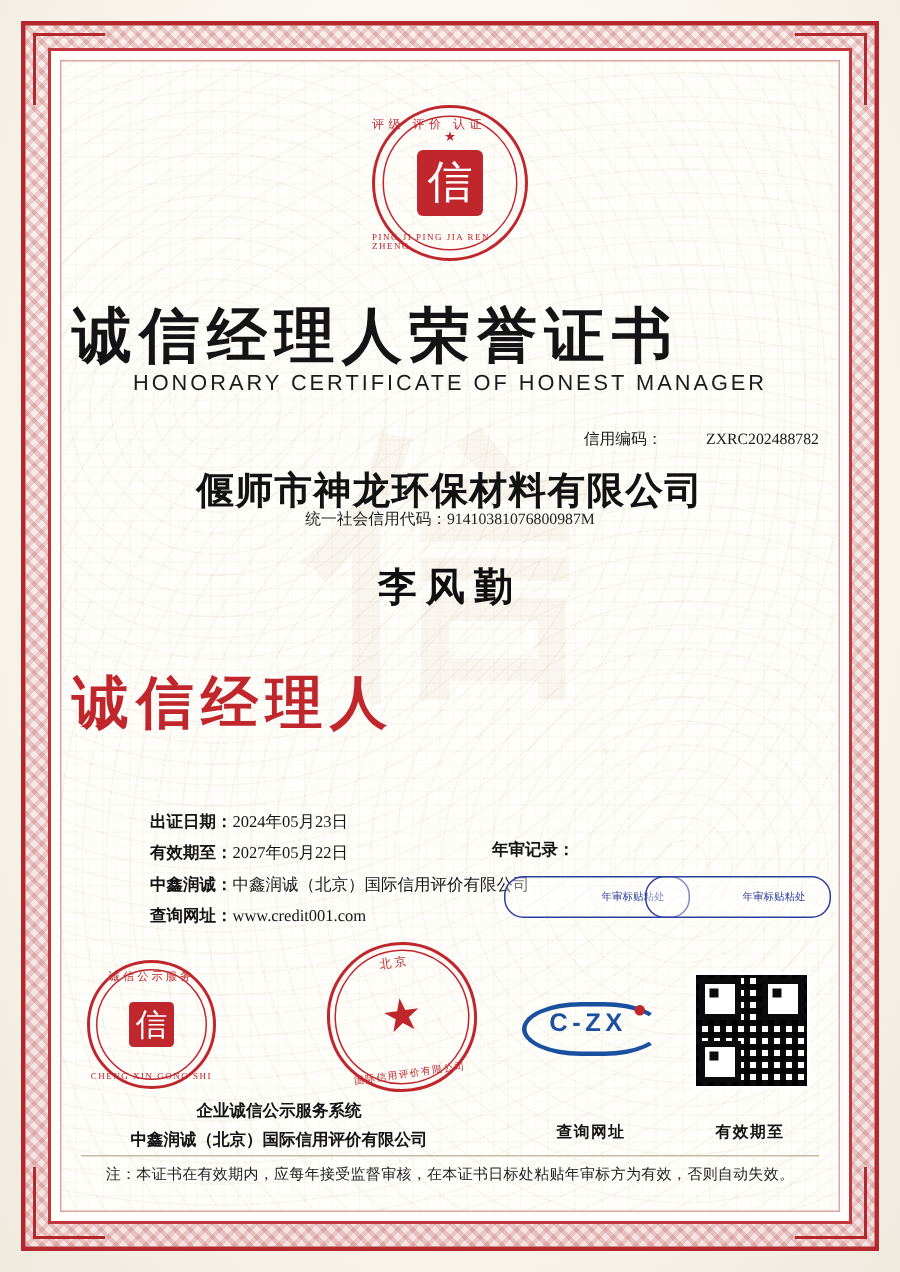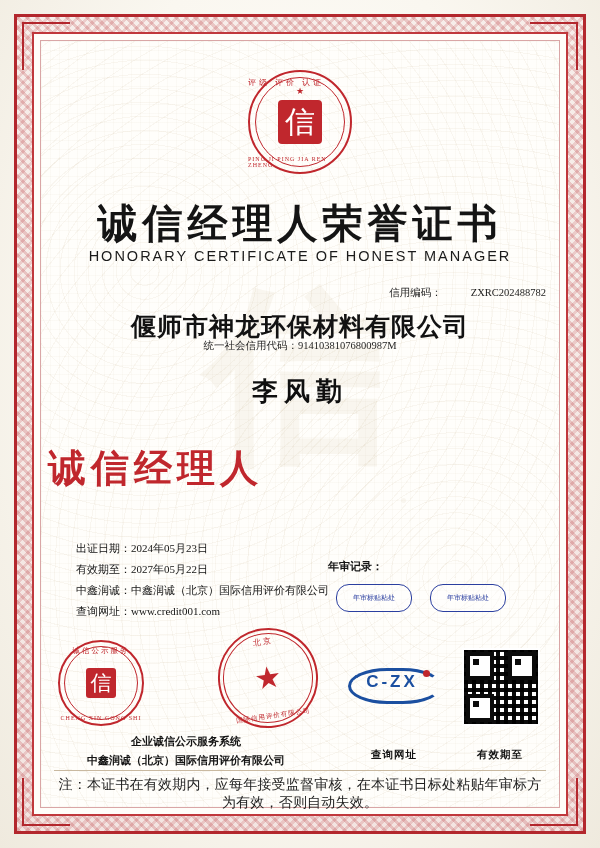--- a/index.html
+++ b/index.html
@@ -84,21 +84,21 @@
     color:#c0272d;font-size:8px;letter-spacing:3px;
   }
   .emblem .top-text{top:7px;}
   .emblem .bot-text{bottom:6px;font-size:6px;letter-spacing:1px;}
   .emblem .star{
     position:absolute;left:50%;top:16px;transform:translateX(-50%);
     color:#c0272d;font-size:9px;
   }
 
   .title-cn{
-    position:absolute;left:0;right:0;top:148px;text-align:center;
+    position:absolute;left:0;right:0;top:148px;
     font-size:40px;letter-spacing:5px;color:#141414;font-weight:bold;
     font-family:"Liberation Serif", serif;
   }
   .title-en{
     position:absolute;left:0;right:0;top:200px;text-align:center;
     font-size:14.5px;letter-spacing:2.0px;color:#1b1b1b;
     font-family:"Liberation Sans", sans-serif;
   }
 
   .code-row{
@@ -121,31 +121,32 @@
   }
   .award{
     position:absolute;left:0;right:0;top:395px;text-align:left;
     font-size:38px;font-weight:bold;color:#c0272d;letter-spacing:5px;
   }
 
   .meta{
     position:absolute;left:28px;top:490px;font-size:11px;color:#141414;
     line-height:21px;
   }
-  .meta .k{font-weight:normal;}
+  .meta .k{font-weight:bold;margin-left:24px;}
   .meta .v{font-weight:normal;}
 
   .annual{
     position:absolute;left:280px;top:511px;font-size:11px;font-weight:bold;color:#141414;
   }
   .stamp-box{
     position:absolute;top:536px;width:74px;height:26px;
     border:1px solid #2b3fa0;border-radius:13px;
     color:#2b3fa0;font-size:7px;text-align:center;line-height:26px;
     background:rgba(255,255,255,.4);
+    padding-left:48px;
   }
   .stamp-box.b1{left:288px;}
   .stamp-box.b2{left:382px;}
 
   
   .seal-a{
     position:absolute;left:10px;top:592px;width:86px;height:86px;
   }
   .seal-a .r1{position:absolute;inset:0;border-radius:50%;border:2px solid #c0272d;}
   .seal-a .r2{position:absolute;inset:6px;border-radius:50%;border:1px solid #c0272d;}
@@ -199,21 +200,21 @@
 
   .cap-1{position:absolute;left:18px;top:684px;width:240px;text-align:center;font-size:11px;font-weight:bold;color:#141414;line-height:19px;}
   .cap-2{position:absolute;left:300px;top:700px;width:92px;text-align:center;font-size:10.5px;font-weight:bold;color:#141414;letter-spacing:1px;}
   .cap-3{position:absolute;right:6px;top:700px;width:92px;text-align:center;font-size:10.5px;font-weight:bold;color:#141414;letter-spacing:1px;}
 
   .note-rule{
     position:absolute;left:6px;right:6px;top:722px;height:1px;background:#c9b9a0;
   }
   .note{
     position:absolute;left:6px;right:6px;top:728px;text-align:center;
-    font-size:14px;color:#1d1d1d;letter-spacing:.2px;
+    font-size:10px;color:#1d1d1d;letter-spacing:.2px;
   }
 
   .watermark{
     position:absolute;left:50%;top:330px;transform:translate(-50%,-50%);
     font-size:190px;color:rgba(196,176,142,.10);font-weight:bold;
     pointer-events:none;
   }
 </style>
 </head>
 <body>

